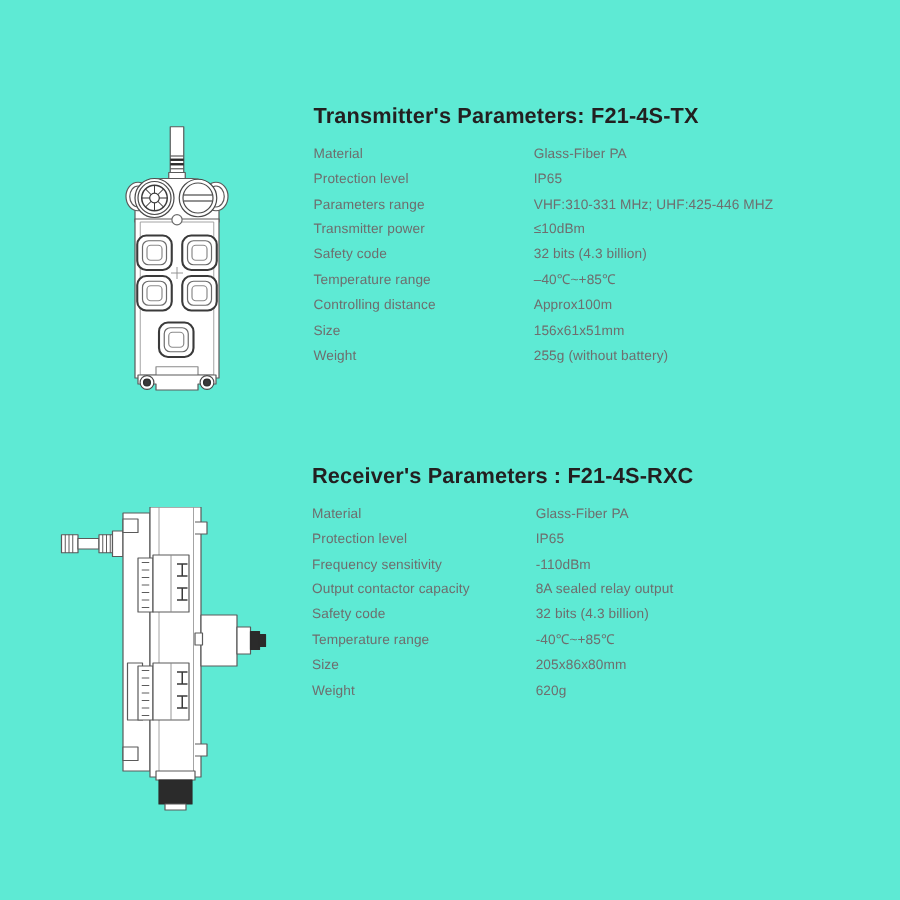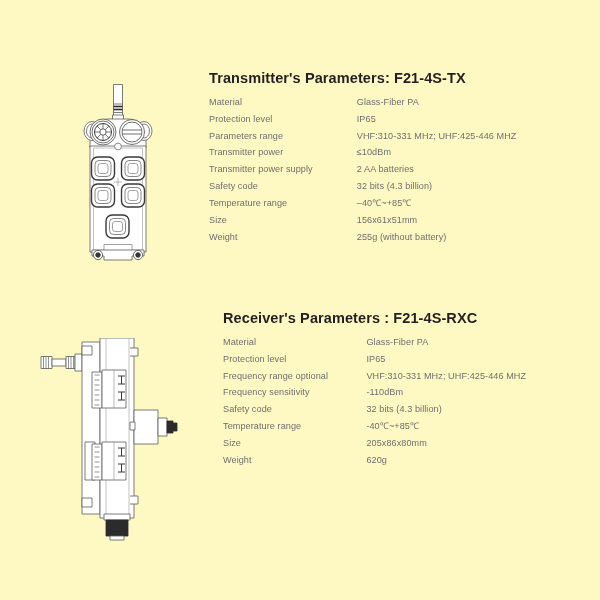--- a/index.html
+++ b/index.html
@@ -12,21 +12,21 @@
     height: 600px;
     position: relative;
     overflow: hidden;
     font-family: "Liberation Sans", sans-serif;
     -webkit-font-smoothing: antialiased;
   }
 
   .page {
     position: absolute;
     inset: 0;
-    background: #fef9c3;
+    background: #5eead4;
   }
 
   
   .spec-block {
     position: absolute;
   }
   .spec-heading {
     font-size: 14.5px;
     font-weight: bold;
     color: #231f20;
@@ -61,21 +61,21 @@
   }
 
   
   .illus {
     position: absolute;
   }
   .illus svg { display: block; }
 
   
   #tx-block  { left: 209px; top: 71px; }
-  #rx-block  { left: 223px; top: 311px; }
+  #rx-block  { left: 208px; top: 311px; }
   #tx-illus  { left: 58px;  top: 84px;  }
   #rx-illus  { left: 30px;  top: 338px; }
 </style>
 </head>
 <body>
 
 <div class="page">
 
   <div class="illus" id="tx-illus">
     <svg width="120" height="200" viewBox="0 0 120 200">
@@ -170,30 +170,30 @@
         </tr>
         <tr>
           <td class="k">Parameters range</td>
           <td class="v">VHF:310-331 MHz; UHF:425-446 MHZ</td>
         </tr>
         <tr>
           <td class="k">Transmitter power</td>
           <td class="v">≤10dBm</td>
         </tr>
         <tr>
-          <td class="k">Transmitter power supply</td>
-          <td class="v">2 AA batteries</td>
-        </tr>
-        <tr>
           <td class="k">Safety code</td>
           <td class="v">32 bits (4.3 billion)</td>
         </tr>
         <tr>
           <td class="k">Temperature range</td>
           <td class="v">–40℃~+85℃</td>
+        </tr>
+        <tr>
+          <td class="k">Controlling distance</td>
+          <td class="v">Approx100m</td>
         </tr>
         <tr>
           <td class="k">Size</td>
           <td class="v">156x61x51mm</td>
         </tr>
         <tr>
           <td class="k">Weight</td>
           <td class="v">255g (without battery)</td>
         </tr>
       </tbody>
@@ -284,26 +284,26 @@
       <tbody>
         <tr>
           <td class="k">Material</td>
           <td class="v">Glass-Fiber PA</td>
         </tr>
         <tr>
           <td class="k">Protection level</td>
           <td class="v">IP65</td>
         </tr>
         <tr>
-          <td class="k">Frequency range optional</td>
-          <td class="v">VHF:310-331 MHz; UHF:425-446 MHZ</td>
-        </tr>
-        <tr>
           <td class="k">Frequency sensitivity</td>
           <td class="v">-110dBm</td>
+        </tr>
+        <tr>
+          <td class="k">Output contactor capacity</td>
+          <td class="v">8A sealed relay output</td>
         </tr>
         <tr>
           <td class="k">Safety code</td>
           <td class="v">32 bits (4.3 billion)</td>
         </tr>
         <tr>
           <td class="k">Temperature range</td>
           <td class="v">-40℃~+85℃</td>
         </tr>
         <tr>

